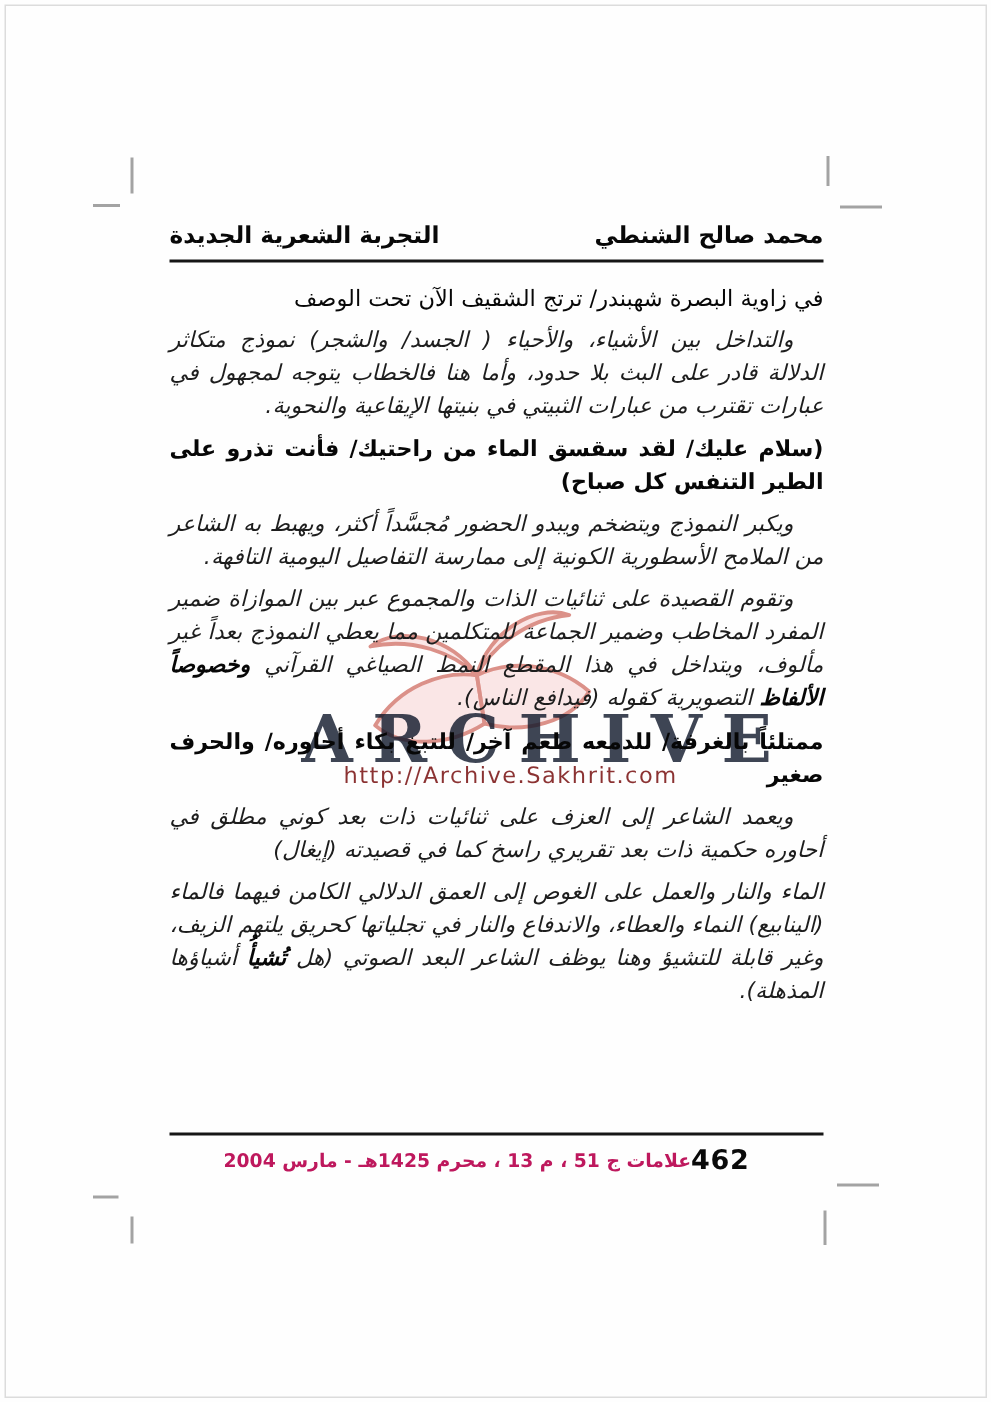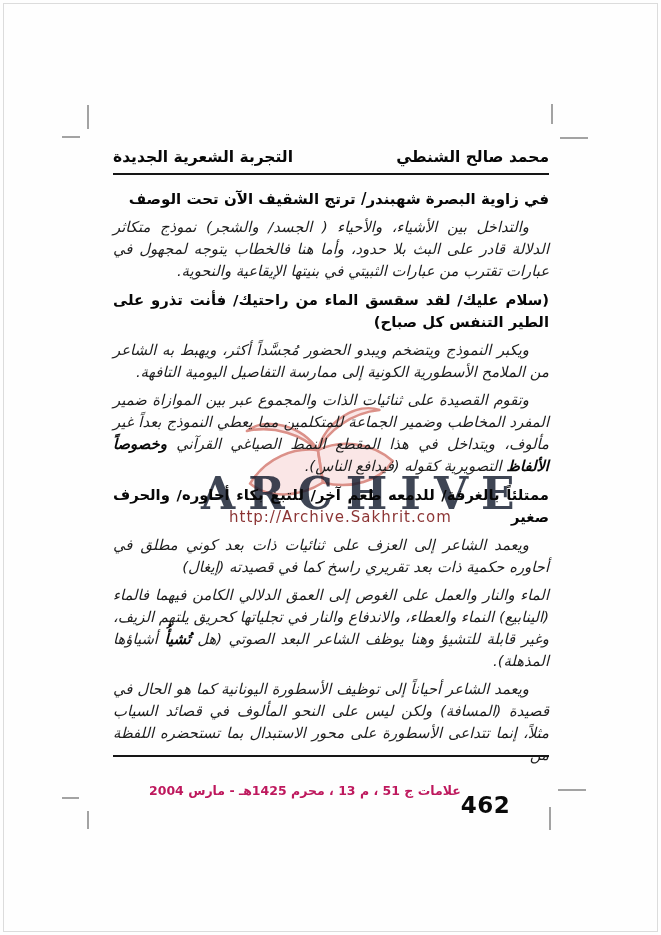--- a/index.html
+++ b/index.html
@@ -48,37 +48,37 @@
   .column{
     position:absolute;left:113px;top:148px;width:436px;
     direction:rtl;z-index:2;
   }
   .hdr{
     display:flex;justify-content:space-between;align-items:baseline;
     font-weight:bold;font-size:15.5px;color:#080808;
     padding-bottom:7px;border-bottom:2px solid #161616;
   }
   .body-text{font-size:14.8px;line-height:22px;text-align:justify;color:#1d1d1d;}
-  .hd1{font-weight:bold;font-size:15px;line-height:22px;text-align:right;color:#070707;margin:13px 0 0;}
+  .hd1{font-weight:normal;font-size:15px;line-height:22px;text-align:right;color:#070707;margin:13px 0 0;}
   p.para{margin:6px 0 0;text-indent:20px;font-style:italic;}
   p.para.noindent{text-indent:0;}
   p.quote{margin:7px 0 0;font-weight:bold;color:#070707;text-indent:0;}
   .b{font-weight:bold;color:#070707;}
 
   
   .footer{
     position:absolute;left:113px;top:755px;width:436px;z-index:2;
     border-top:2px solid #161616;padding-top:6px;
   }
   .footer-row{
     display:flex;flex-direction:row;justify-content:space-between;align-items:center;
     padding-left:36px;padding-right:66px;
   }
   .journal-info{direction:rtl;font-weight:bold;font-size:12.5px;color:#be185d;white-space:nowrap;}
-  .page-number{font-weight:bold;font-size:23px;color:#0a0a0a;letter-spacing:.5px;margin-top:29px;}
+  .page-number{font-weight:bold;font-size:18px;color:#0a0a0a;letter-spacing:.5px;}
 </style>
 </head>
 <body>
 
 <div class="page">
 
   <div class="scan-frame"></div>
 
   <div class="mark m-tl-v"></div>
   <div class="mark m-tl-h"></div>
@@ -119,21 +119,20 @@
       <p class="para">ويكبر النموذج ويتضخم ويبدو الحضور مُجسَّداً أكثر، ويهبط به الشاعر من الملامح الأسطورية الكونية إلى ممارسة التفاصيل اليومية التافهة.</p>
 
       <p class="para"><span>وتقوم القصيدة على ثنائيات الذات والمجموع عبر بين الموازاة ضمير المفرد المخاطب وضمير الجماعة للمتكلمين مما يعطي النموذج بعداً غير مألوف، ويتداخل في هذا المقطع النمط الصياغي القرآني </span><span class="b">وخصوصاً الألفاظ</span><span> التصويرية كقوله (فيدافع الناس).</span></p>
 
       <p class="quote">ممتلئاً بالغرفة/ للدمعه طعم آخر/ للتبغ بكاء أحاوره/ والحرف صغير</p>
 
       <p class="para">ويعمد الشاعر إلى العزف على ثنائيات ذات بعد كوني مطلق في أحاوره حكمية ذات بعد تقريري راسخ كما في قصيدته (إيغال)</p>
 
       <p class="para noindent"><span>الماء والنار والعمل على الغوص إلى العمق الدلالي الكامن فيهما فالماء (الينابيع) النماء والعطاء، والاندفاع والنار في تجلياتها كحريق يلتهم الزيف، وغير قابلة للتشيؤ وهنا يوظف الشاعر البعد الصوتي (هل </span><span class="b">تُشيأُ</span><span> أشياؤها المذهلة).</span></p>
 
-      <p class="para">ويعمد الشاعر أحياناً إلى توظيف الأسطورة اليونانية كما هو الحال في قصيدة (المسافة) ولكن ليس على النحو المألوف في قصائد السياب مثلاً، إنما تتداعى الأسطورة على محور الاستبدال بما تستحضره اللفظة من</p>
     </div>
   </div>
 
   <div class="footer">
     <div class="footer-row">
       <span class="journal-info">علامات ج 51 ، م 13 ، محرم 1425هـ - مارس 2004</span>
       <span class="page-number">462</span>
     </div>
   </div>
 

